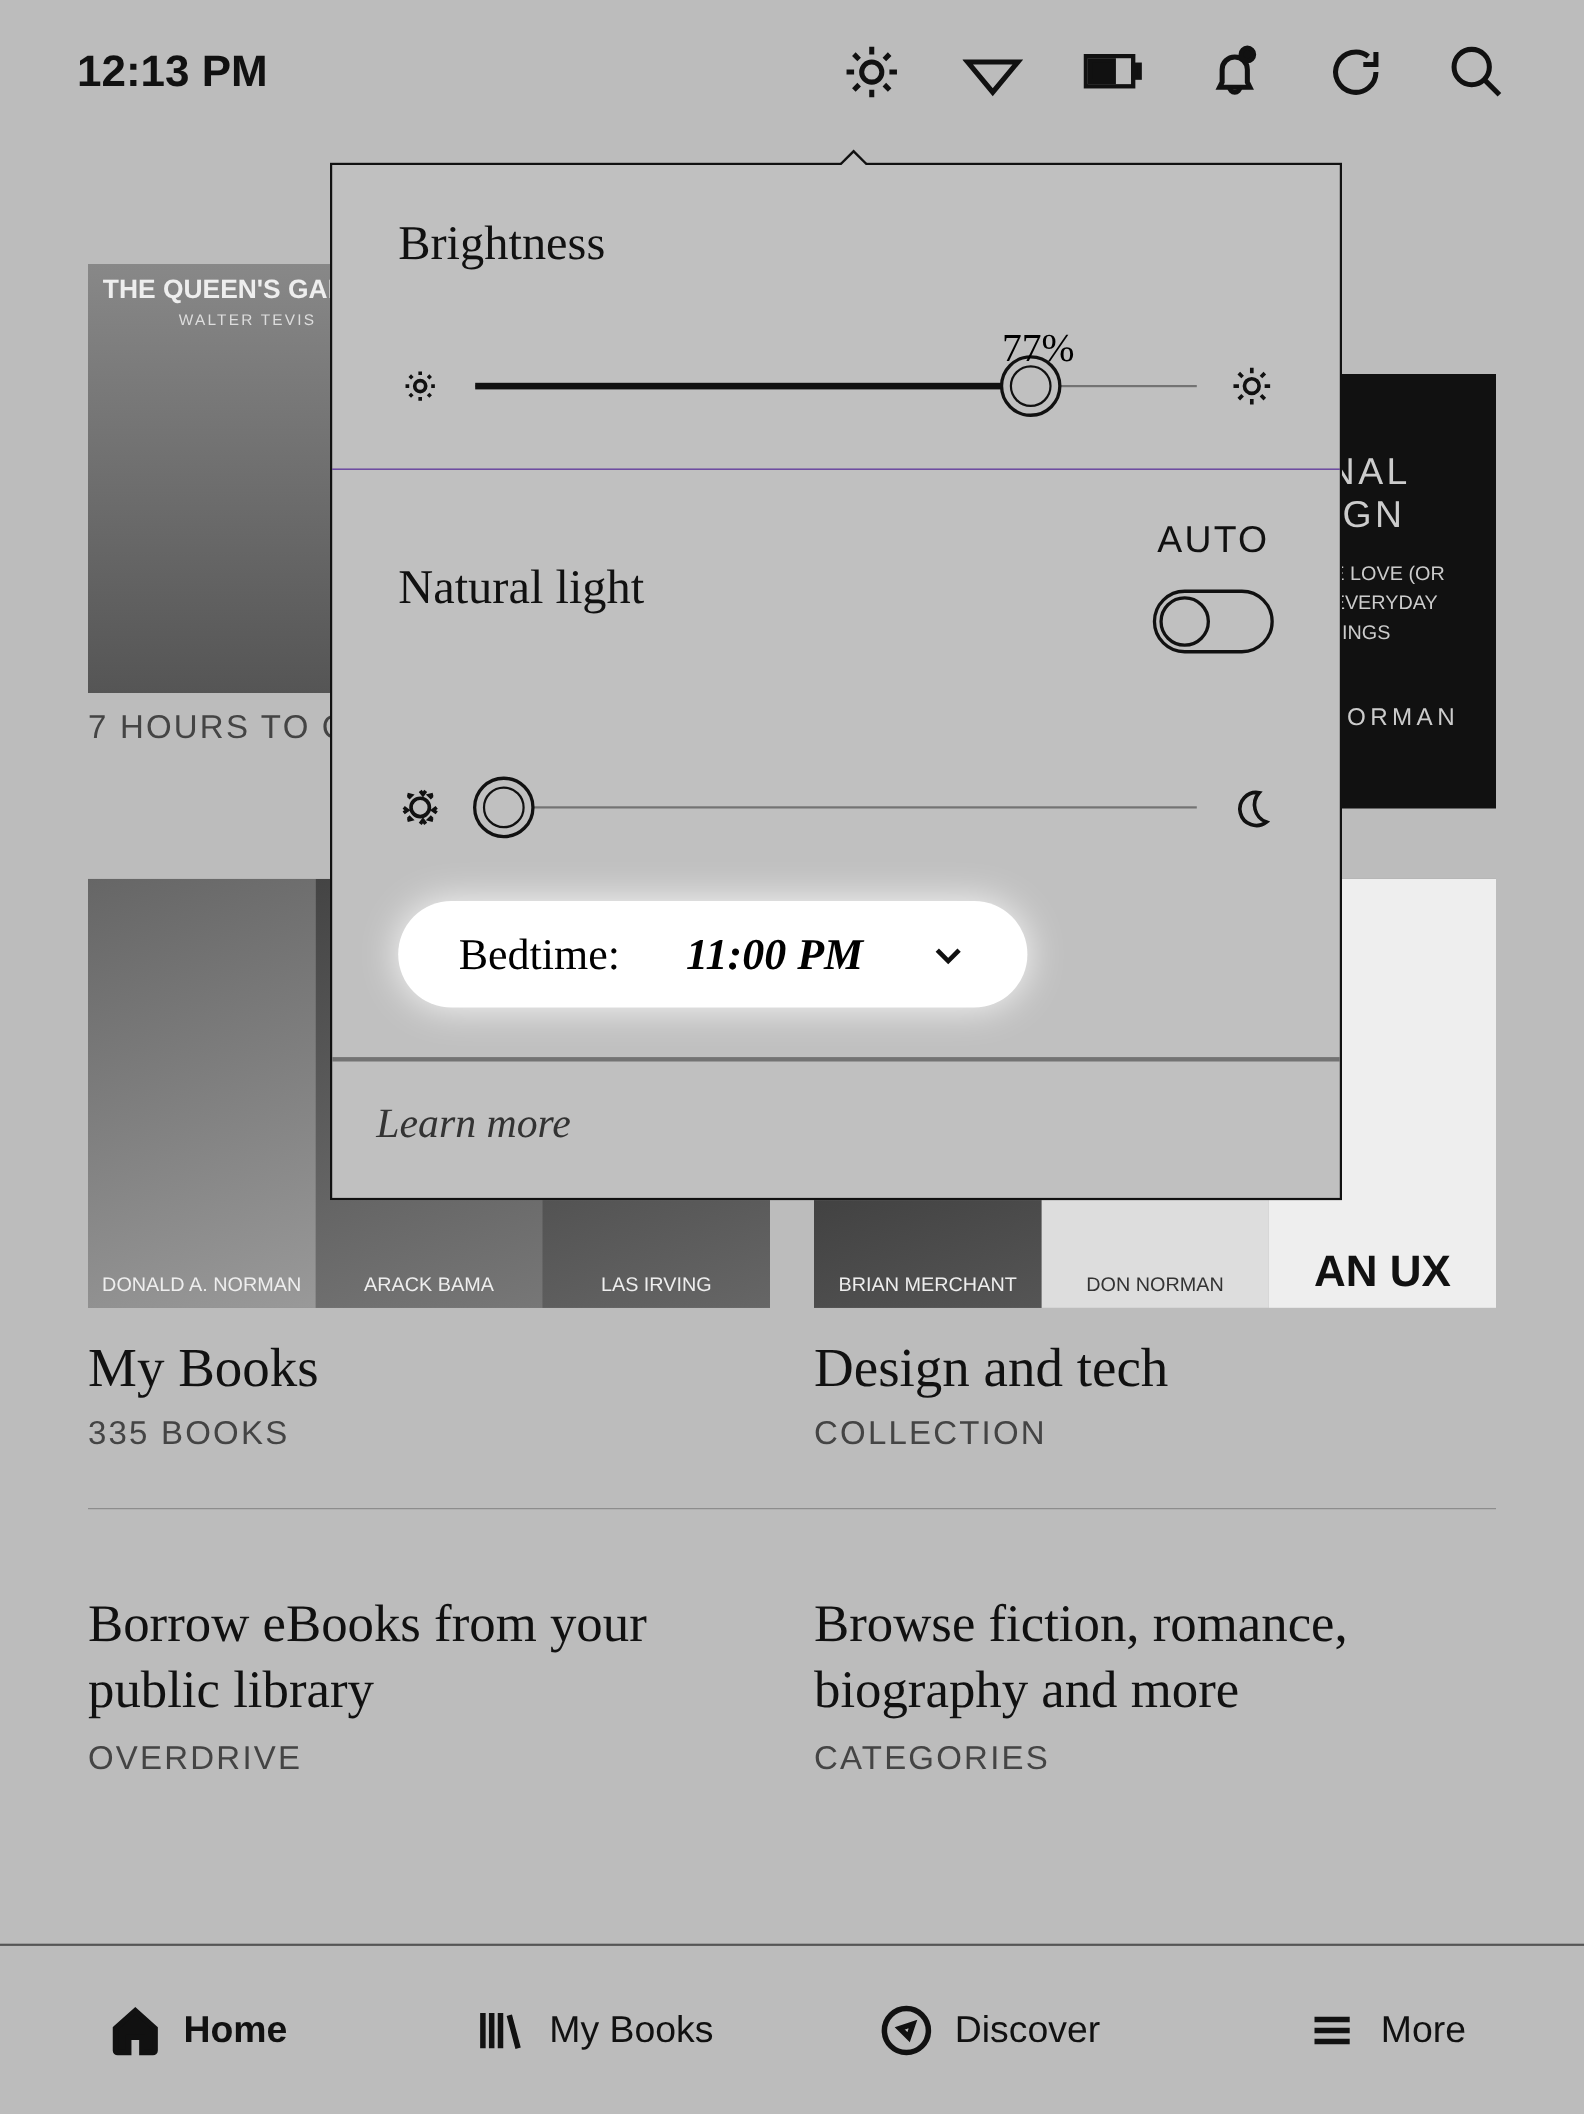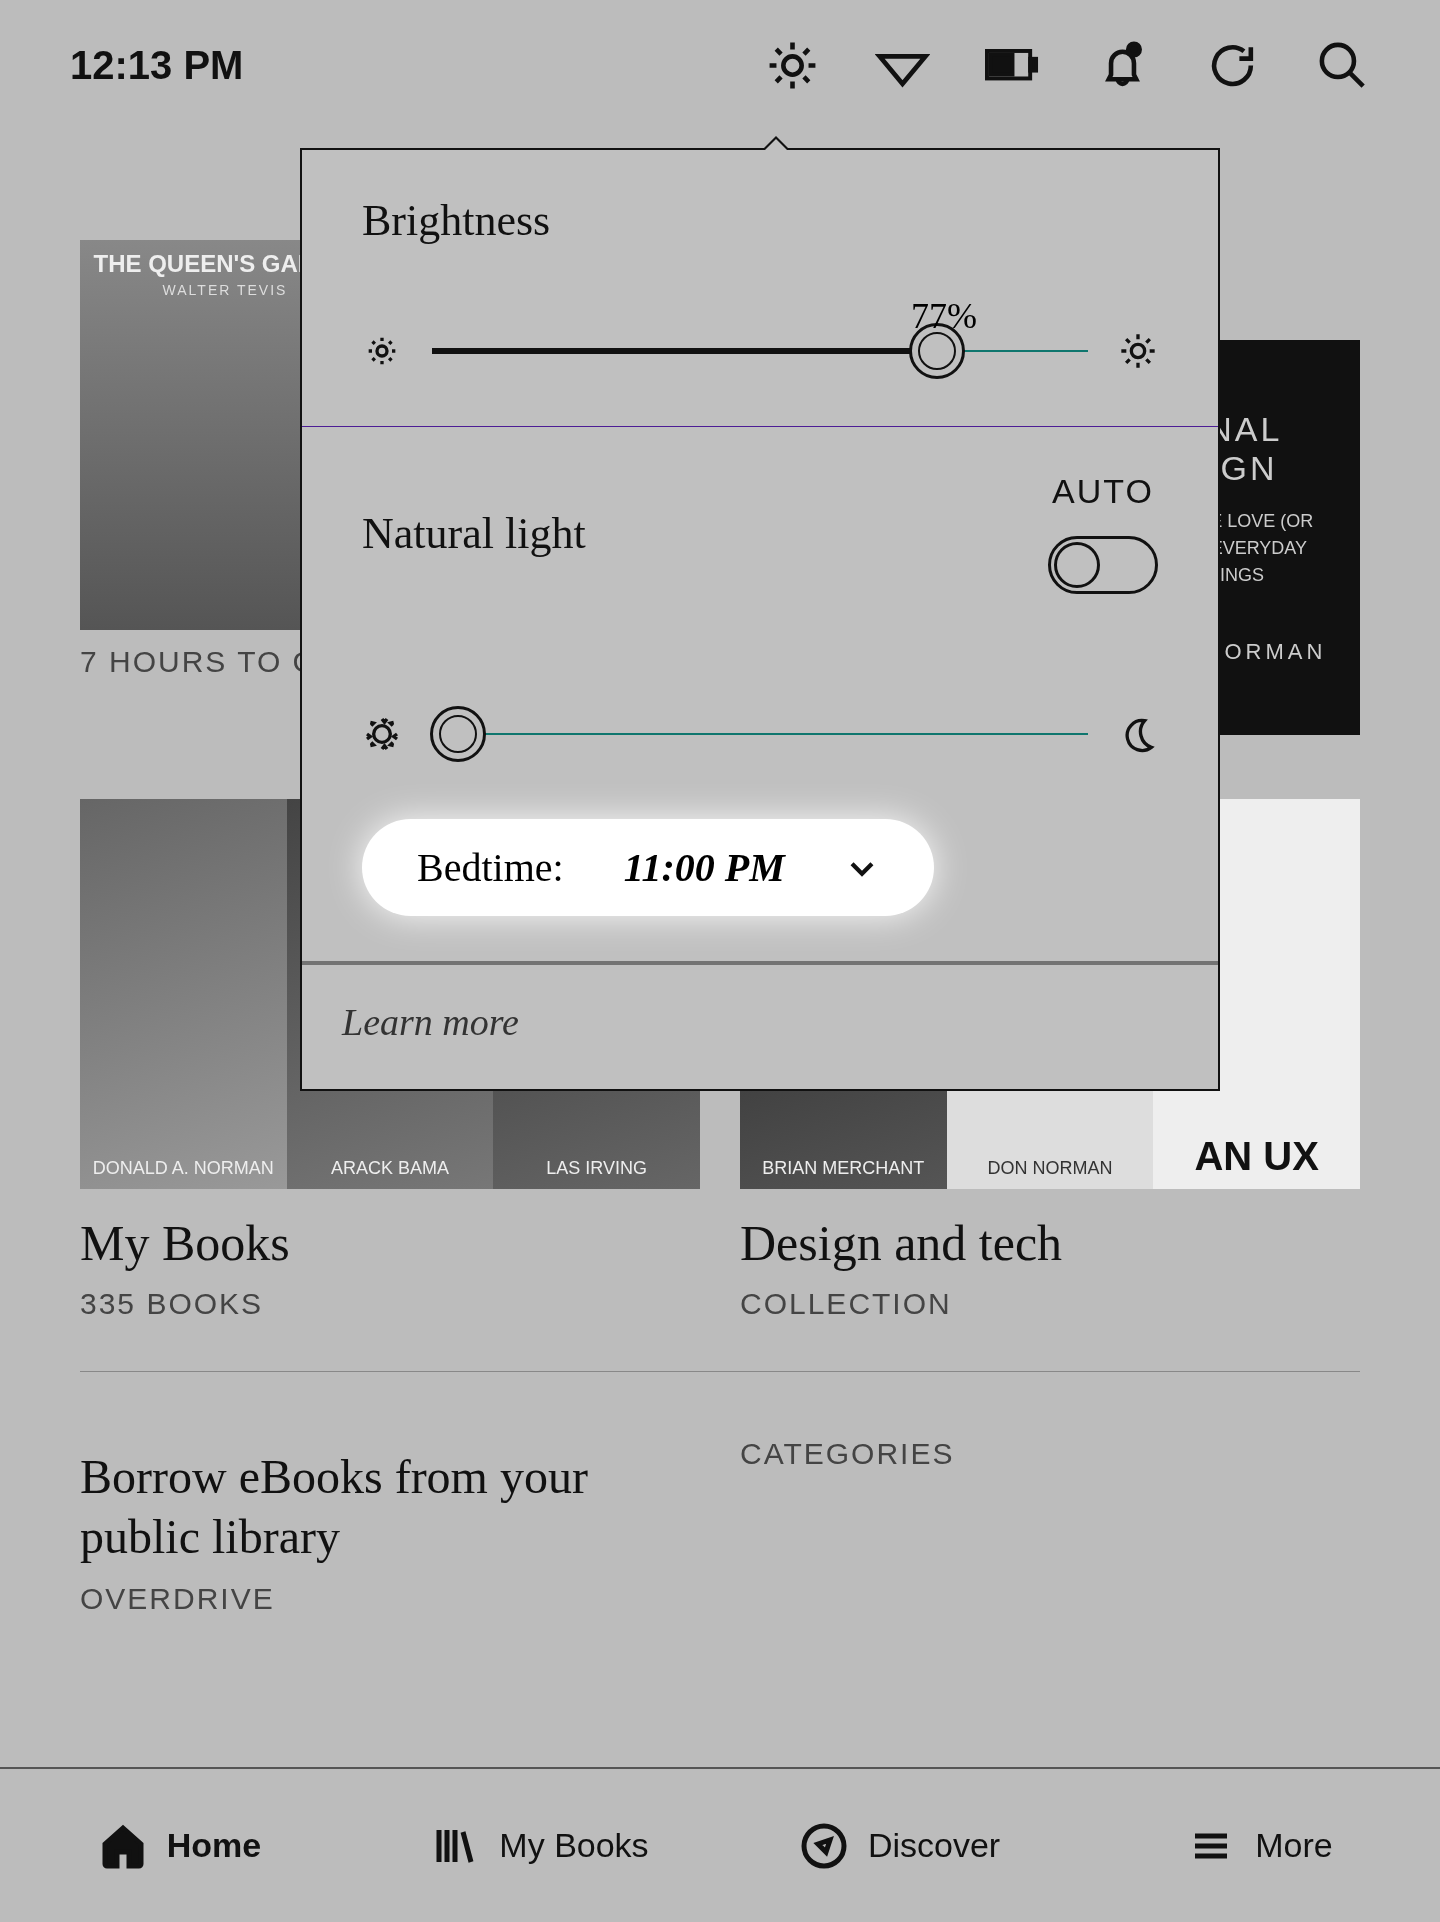--- a/index.html
+++ b/index.html
@@ -48,21 +48,21 @@
   .tab.active span { font-weight:700; }
 
   
   .popover { position:absolute; top:148px; left:300px; width:920px; background:#c0c0c0; border:2px solid #111; }
   .popover::before { content:''; position:absolute; top:-14px; left:460px; width:0; height:0; border-left:14px solid transparent; border-right:14px solid transparent; border-bottom:14px solid #111; }
   .popover::after { content:''; position:absolute; top:-11px; left:462px; width:0; height:0; border-left:12px solid transparent; border-right:12px solid transparent; border-bottom:12px solid #c0c0c0; }
   .pop-section { padding:45px 60px; }
   .pop-section + .pop-section { border-top:1px solid #4c1d95; }
   .pop-title { font-size:44px; color:#111; }
   .slider { position:relative; margin-top:75px; height:60px; display:flex; align-items:center; gap:30px; }
-  .slider .track { flex:1; height:2px; background:#0f766e; position:relative; }
+  .slider .track { flex:1; height:2px; background:#737373; position:relative; }
   .slider .track .fill { position:absolute; left:0; top:-2px; height:6px; background:#111; }
   .slider .knob { position:absolute; top:50%; width:56px; height:56px; border:3px solid #111; border-radius:50%; background:#c0c0c0; transform:translate(-50%,-50%); }
   .slider .knob::after{content:'';position:absolute;inset:6px;border:2px solid #111;border-radius:50%;}
   .slider .pct { position:absolute; top:-55px; font-size:36px; font-family:Georgia,serif; }
   .slider svg { width:40px; height:40px; stroke:#111; fill:none; stroke-width:2; }
 
   .nl-head { display:flex; align-items:center; justify-content:space-between; }
   .auto { display:flex; align-items:center; gap:25px;flex-direction:column; }
   .auto span { font-size:34px; font-family:-apple-system,Helvetica,Arial,sans-serif; letter-spacing:2px; color:#111;}
   .toggle { width:110px; height:58px; border:3px solid #111; border-radius:40px; position:relative; }
@@ -180,20 +180,21 @@
     </div>
 
     <div class="divider"></div>
 
     <div class="linkrow">
       <div class="tile">
         <h2>Borrow eBooks from your public library</h2>
         <div class="sub">OVERDRIVE</div>
       </div>
       <div class="tile">
+        <h2>Browse fiction, romance, biography and more</h2>
         <div class="sub">CATEGORIES</div>
       </div>
     </div>
 
   </div>
 
   <div class="popover">
 
     <div class="pop-section">
       <div class="pop-title">Brightness</div>

